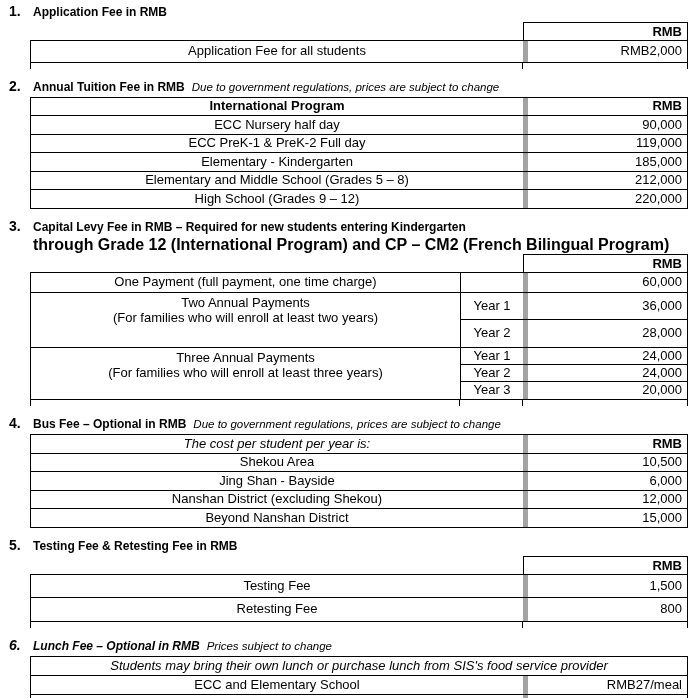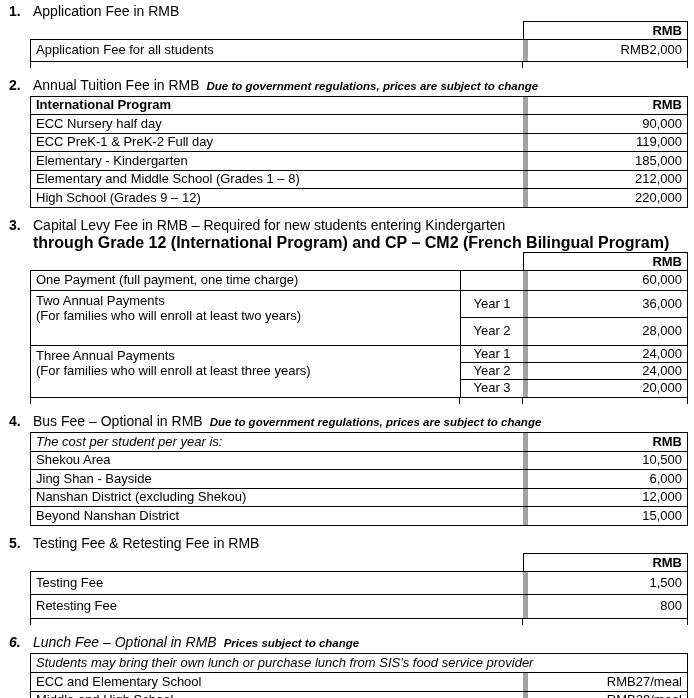--- a/index.html
+++ b/index.html
@@ -10,35 +10,35 @@
     background:#ffffff;
     color:#000000;
     font-family:"Liberation Sans","DejaVu Sans",sans-serif;
     font-size:13px;
     overflow:hidden;
     padding-top:4px;
   }
   .sec { margin-bottom:10px; }
   .sec-head { display:flex; align-items:baseline; padding-left:9px; line-height:15px; margin-bottom:2px; }
   .sec-num { width:24px; flex-shrink:0; font-weight:bold; font-size:14px; }
-  .sec-title { font-weight:normal; font-size:14px; white-space:nowrap; }
-  .sec-sub { font-weight:bold; font-style:italic; font-size:11.5px; margin-left:7px; white-space:nowrap; }
+  .sec-title { font-weight:bold; font-size:12px; white-space:nowrap; }
+  .sec-sub { font-weight:normal; font-style:italic; font-size:11.5px; margin-left:7px; white-space:nowrap; }
   .sec-head2 { padding-left:33px; font-weight:bold; font-size:16px; line-height:15px; margin-bottom:2px; }
   .italic { font-style:italic; }
   .bold { font-weight:bold; }
 
   .head-right { width:658px; margin-left:30px; display:flex; justify-content:flex-end; }
   .head-box {
     width:165px; border:1px solid #000; border-bottom:none;
     font-weight:bold; text-align:right; padding:1px 5px; line-height:15px;
   }
   .tbl { width:658px; margin-left:30px; border:1px solid #000; }
   .trow { display:flex; border-bottom:1px solid #000; align-items:stretch; }
   .trow:last-child { border-bottom:none; }
-  .cl { flex:1; padding:1.5px 5px; line-height:14.5px; }
+  .cl { flex:1; padding:1.5px 5px; line-height:14.5px;text-align:center; }
   .cv {
     width:164px; border-left:5px solid #a3a3a3; text-align:right;
     padding:1.5px 5px; line-height:14.5px;
     display:flex; align-items:center; justify-content:flex-end;
   }
   .cy {
     width:63px; border-left:1px solid #000;
     padding:1.5px 4px; line-height:14.5px;
     display:flex; align-items:center; justify-content:center;
   }
@@ -101,21 +101,21 @@
       </div>
       <div class="trow">
         <div class="cl">ECC PreK-1 &amp; PreK-2 Full day</div>
         <div class="cv">119,000</div>
       </div>
       <div class="trow">
         <div class="cl">Elementary - Kindergarten</div>
         <div class="cv">185,000</div>
       </div>
       <div class="trow">
-        <div class="cl">Elementary and Middle School (Grades 1 – 8)</div>
+        <div class="cl">Elementary and Middle School (Grades 5 – 8)</div>
         <div class="cv">212,000</div>
       </div>
       <div class="trow">
         <div class="cl">High School (Grades 9 – 12)</div>
         <div class="cv">220,000</div>
       </div>
     </div>
   </div>
 
   <div class="sec">

